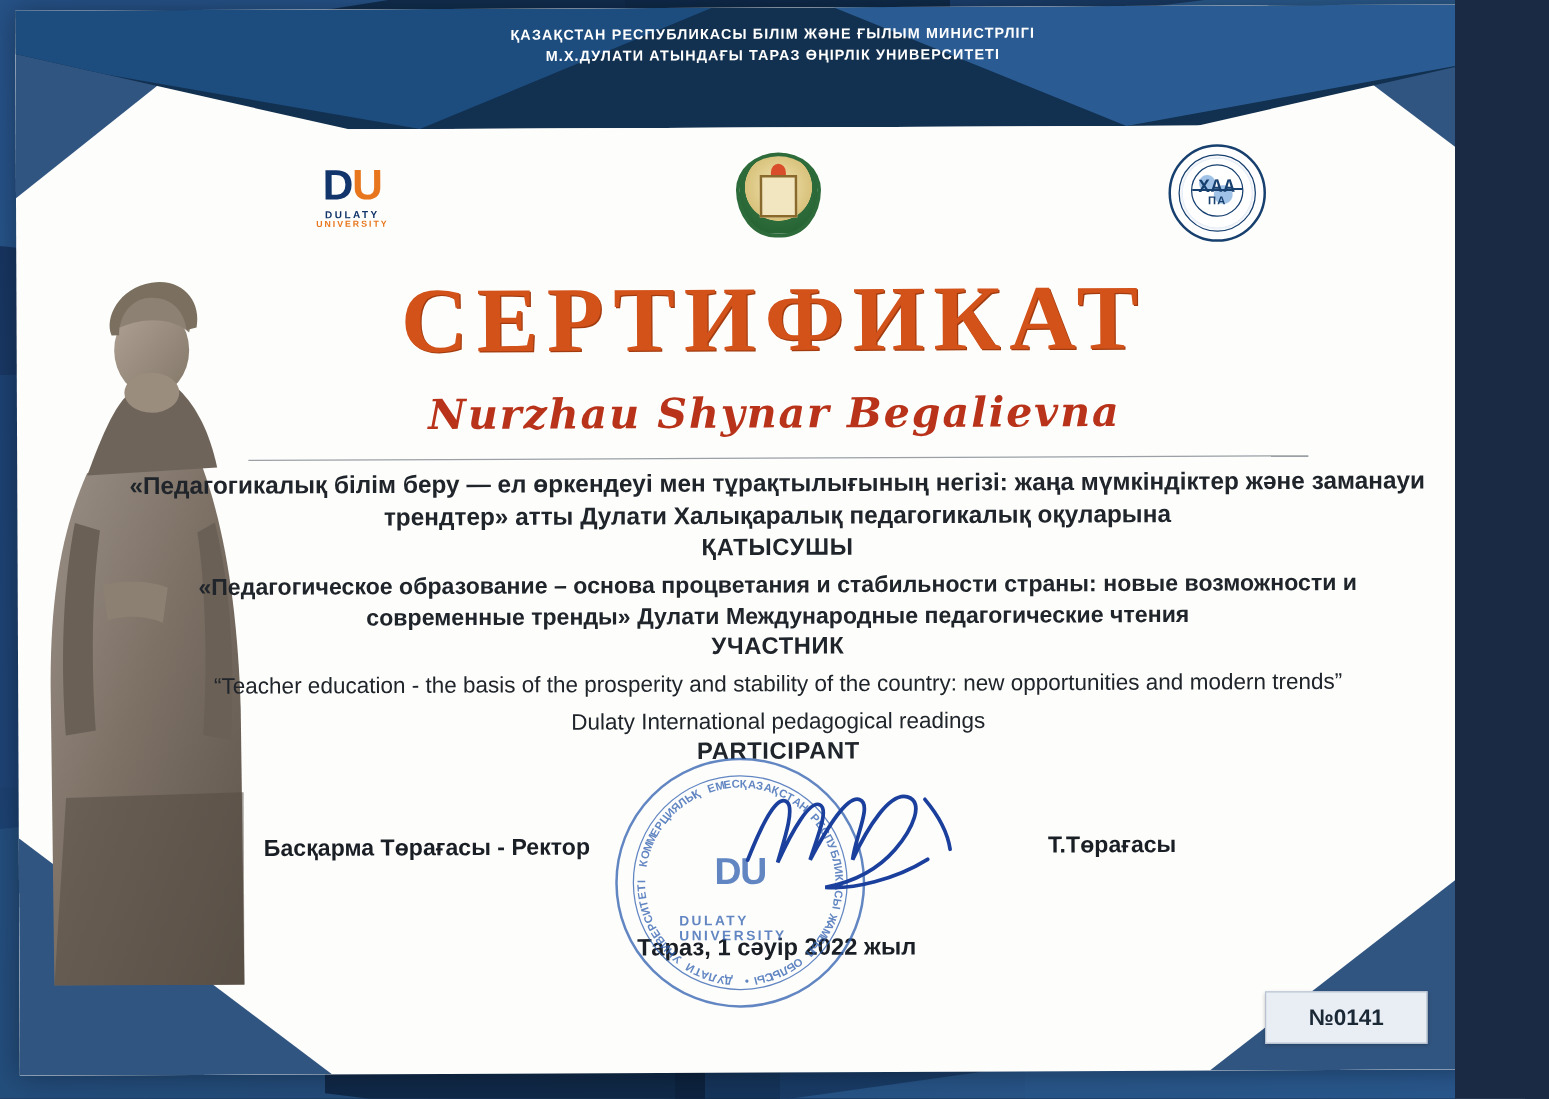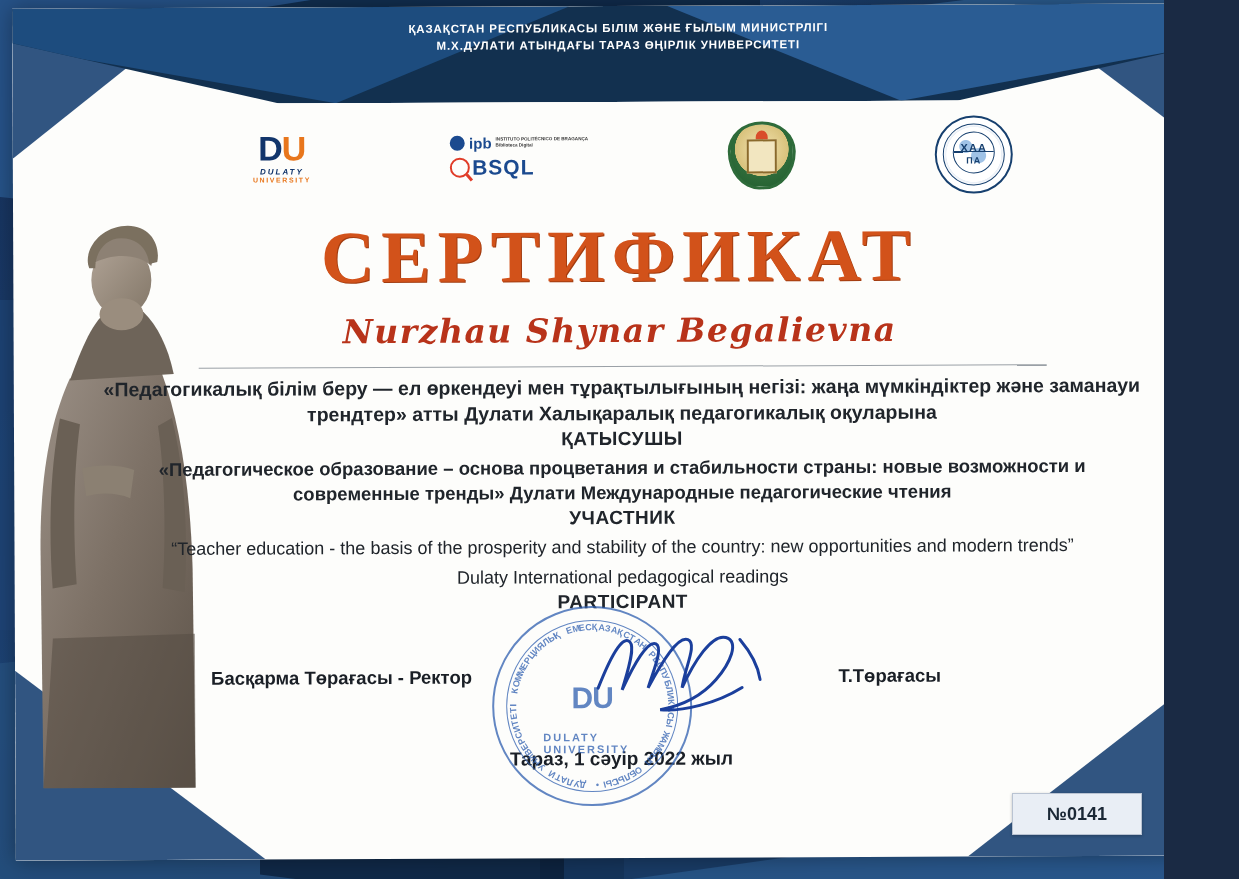--- a/index.html
+++ b/index.html
@@ -143,21 +143,20 @@
     line-height: 34px;
     letter-spacing: -1px;
   }
   .logo-dulaty .du-mark .o { color: #e8761c; }
   .logo-dulaty .du-name {
     font-size: 8px;
     letter-spacing: 2px;
     color: #12356b;
     font-weight: bold;
     margin-top: 2px;
-    font-style: italic;
   }
   .logo-dulaty .du-sub {
     font-size: 7px;
     letter-spacing: 1.6px;
     color: #e8761c;
     font-weight: bold;
   }
 
   .logo-ipb .ipb-top {
     display: flex; align-items: center; gap: 4px;
@@ -247,22 +246,22 @@
   .logo-iaa .seal .globe {
     width: 40px; height: 40px; border-radius: 50%;
     border: 1.5px solid #17406f;
     background:
       linear-gradient(transparent 46%, #17406f 46%, #17406f 50%, transparent 50%),
       radial-gradient(circle at 30% 35%, #9fc2e6 0 6px, transparent 7px),
       radial-gradient(circle at 62% 58%, #9fc2e6 0 7px, transparent 8px);
     position: absolute; top: 14px;
   }
   .logo-iaa .seal .ttl {
-    position: absolute; top: 24px; font-size: 11px; font-weight: bold;
-    color: #17406f; letter-spacing: 1px;
+    position: absolute; top: 24px; font-size: 15px; font-weight: bold;
+    color: #17406f; letter-spacing: 1px; font-family: Liberation Mono, monospace;
   }
   .logo-iaa .seal .ttl2 {
     position: absolute; top: 38px; font-size: 9px; font-weight: bold;
     color: #17406f; letter-spacing: 1px;
   }
 
   
   .title {
     position: absolute;
     top: 208px; left: 0; width: 100%;
@@ -461,34 +460,20 @@
     </svg>
 
     <div class="logos">
 
       <div class="logo logo-dulaty">
         <div class="du-mark">D<span class="o">U</span></div>
         <div class="du-name">DULATY</div>
         <div class="du-sub">UNIVERSITY</div>
       </div>
 
-      <div class="logo logo-ipb">
-        <div class="ipb-top">
-          <span class="ipb-dot"></span>
-          <span>ipb</span>
-          <span class="ipb-tiny">
-            <div>INSTITUTO POLITÉCNICO DE BRAGANÇA</div>
-            <div>Biblioteca Digital</div>
-          </span>
-        </div>
-        <div class="bsql">
-          <span class="mag"></span>
-          <span>BSQL</span>
-        </div>
-      </div>
 
       <div class="logo logo-crest">
         <div class="crest-body">
           <div class="crest-flame"></div>
           <div class="crest-inner"></div>
         </div>
       </div>
 
 
       <div class="logo logo-iaa">

